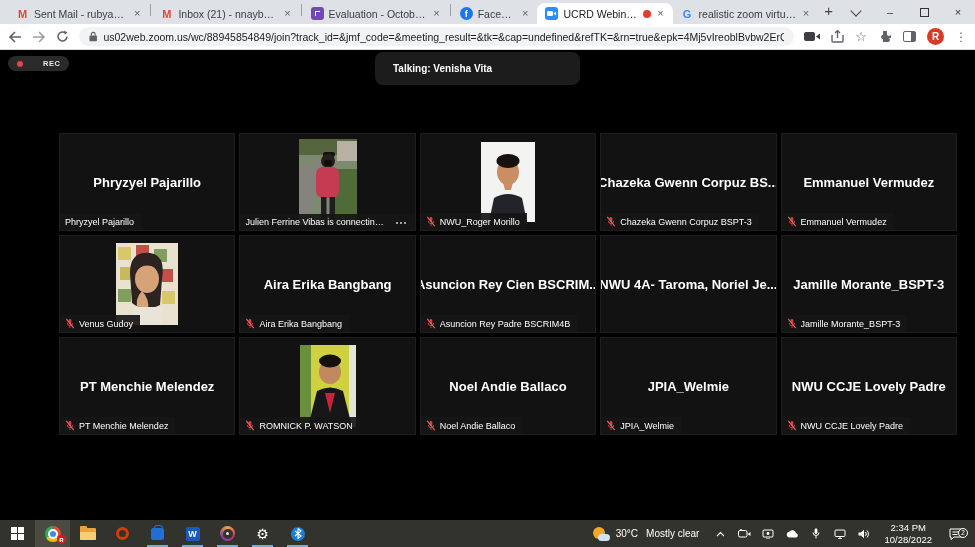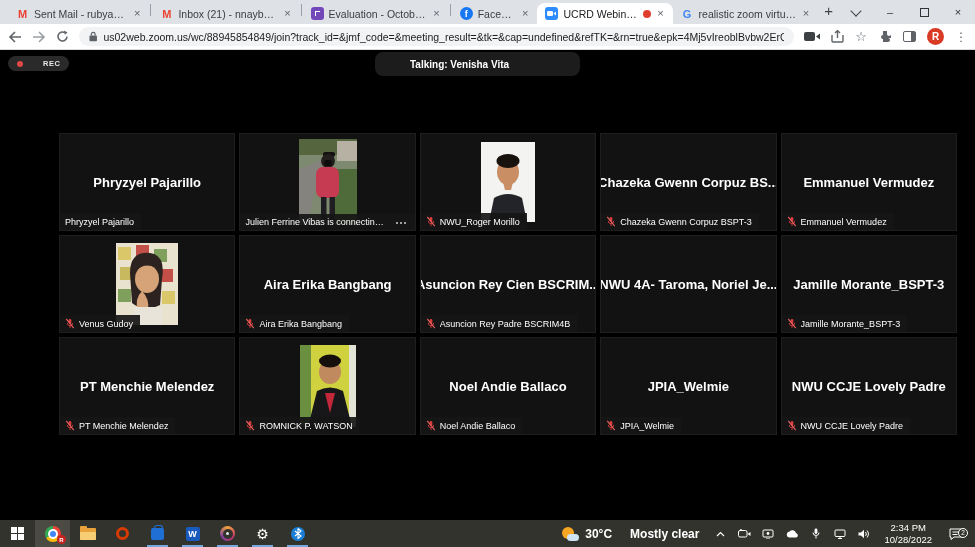--- a/index.html
+++ b/index.html
@@ -39,22 +39,22 @@
   .kebab { color:#5f6368; font-size:12px; letter-spacing:0; }
   .sidepanel { width:13px; height:11px; border:1.5px solid #5f6368; border-radius:2px; position:relative; }
   .sidepanel::after { content:""; position:absolute; right:0; top:0; bottom:0; width:4px; background:#5f6368; }
 
   
   .content { position:relative; height:470px; background:#000; }
   .recpill { position:absolute; left:8px; top:6px; background:#2a2a2a; border-radius:10px; padding:3px 9px;
              display:flex; align-items:center; gap:20px; }
   .recpill .dot { width:6px; height:6px; border-radius:50%; background:#e04848; }
   .recpill span { color:#e8e8e8; font-size:7.5px; font-weight:bold; letter-spacing:.5px; }
-  .talking { position:absolute; left:375px; top:2px; width:205px; height:24px; background:#1c1c1c; border-radius:8px;
-             display:flex; align-items:center; padding-left:35px; }
+  .talking { position:absolute; left:375px; top:2px; width:205px; height:33px; background:#1c1c1c; border-radius:8px;
+             display:flex; align-items:center; padding-left:18px; }
   .talking span { color:#fff; font-size:10px; font-weight:bold; }
 
   .grid { position:absolute; left:42px; top:83px; width:898px; height:302px;
           display:grid; grid-template-columns:repeat(5,1fr); grid-template-rows:repeat(3,1fr); gap:4px;margin-left:17px; }
   .tile { position:relative; background:#121212; border:1px solid #1e1e1e; overflow:hidden; }
   .tile-name { position:absolute; inset:0; display:flex; align-items:center; justify-content:center; text-align:center;
                padding:0 8px; color:#fff; font-weight:bold; font-size:13px; white-space:nowrap; overflow:hidden; }
   .tile-video { position:absolute; inset:0; display:flex; align-items:center; justify-content:center; }
   .tile-label { position:absolute; left:0; bottom:0; max-width:100%; background:rgba(22,22,22,.92);
                 display:flex; align-items:center; gap:4px; padding:3px 7px 3px 5px; }
@@ -90,22 +90,22 @@
   .recorder-ic::before { content:""; position:absolute; inset:2.5px; background:#33332d; border-radius:50%; }
   .recorder-ic::after { content:""; position:absolute; inset:6px; background:#e6e6e6; border-radius:50%; }
   .gear { color:#fff; font-size:14px; line-height:1; }
   .bt-ic { width:14px; height:14px; border-radius:50%; background:#1a7fd4; display:flex; align-items:center; justify-content:center; }
 
   .tb-right { margin-left:auto; display:flex; align-items:center; gap:2px; padding-right:4px; }
   .weather { display:flex; align-items:center; gap:6px; padding:0 8px; }
   .sun-cloud { width:18px; height:16px; position:relative; }
   .sun-cloud::before { content:""; position:absolute; left:1px; top:1px; width:12px; height:12px; border-radius:50%; background:#f5a623; }
   .sun-cloud::after { content:""; position:absolute; right:0; bottom:1px; width:12px; height:7px; border-radius:6px; background:#cfe3f5; }
-  .weather span { color:#fff; font-size:12px;font-weight:bold; }
-  .weather .cond { margin-left:12px; }
+  .weather span { color:#fff; font-size:10px; }
+  .weather .cond { margin-left:2px; }
   .trayic { width:22px; display:flex; align-items:center; justify-content:center; color:#fff; }
   .clock { color:#fff; font-size:9.5px; text-align:center; line-height:1.25; padding:0 7px; }
   .notif { position:relative; width:30px; display:flex; align-items:center; justify-content:center; }
   .notif .badge { position:absolute; right:3px; bottom:2px; width:10px; height:10px; border-radius:50%; background:#33332d;
                   border:1px solid #fff; color:#fff; font-size:6.5px; display:flex; align-items:center; justify-content:center; }
 </style>
 </head>
 <body>
 
 <div class="tabstrip">

